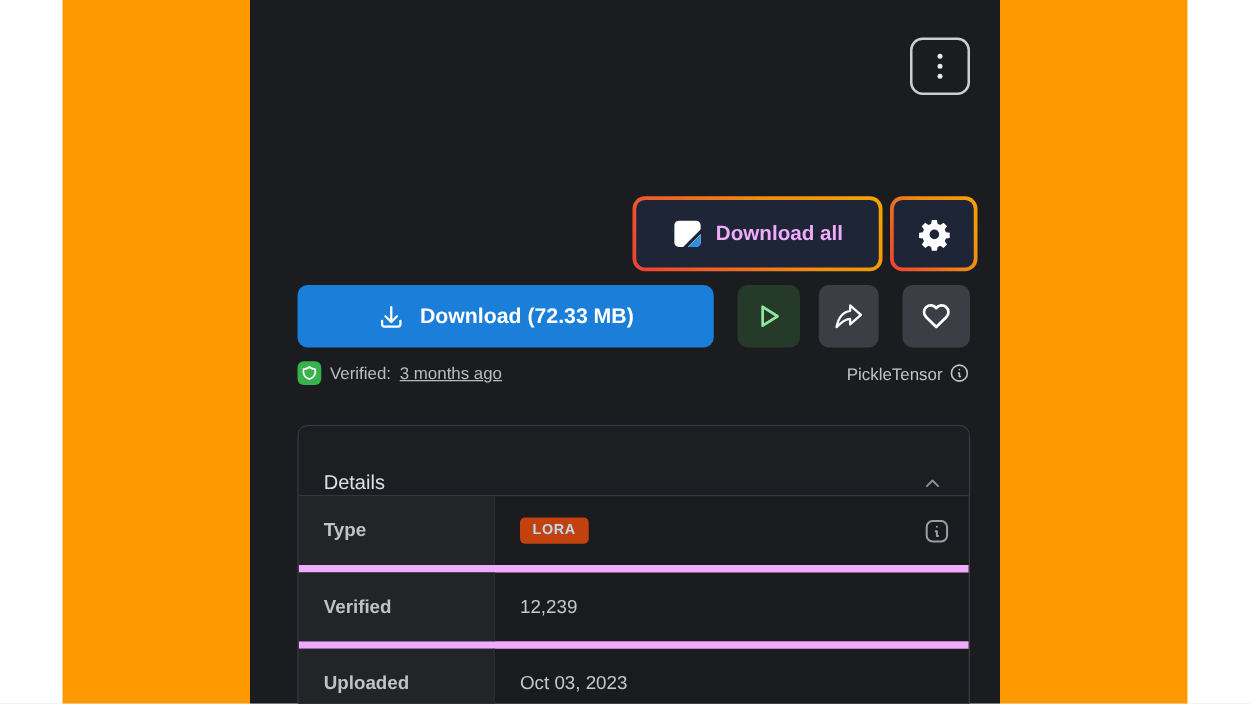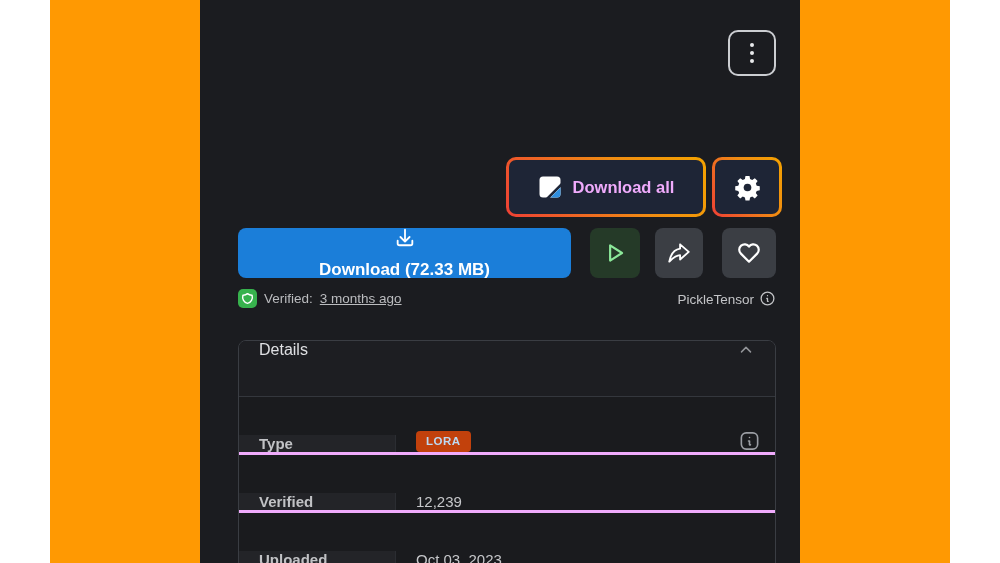--- a/index.html
+++ b/index.html
@@ -3,21 +3,21 @@
 <meta charset="utf-8">
 <style>
   html,body{margin:0;padding:0;background:#ffffff;}
   body{width:1000px;height:563px;overflow:hidden;position:relative;
        font-family:"Liberation Sans",sans-serif;}
   .band{position:absolute;top:0;height:563px;background:#ff9902;}
   .band-left{left:50px;width:150px;}
   .band-right{left:800px;width:150px;}
   .panel{position:absolute;left:200px;top:0;width:600px;height:563px;background:#1b1c20;overflow:hidden;}
 
-  button{border:none;background:none;padding:0;font-family:inherit;cursor:pointer;flex-direction:column;}
+  button{border:none;background:none;padding:0;font-family:inherit;cursor:pointer;}
 
   
   .kebab{position:absolute;left:528px;top:30px;width:48px;height:46px;
          border:2px solid #cbcdd1;border-radius:10px;background:transparent;
          display:flex;flex-direction:column;align-items:center;justify-content:center;gap:4px;}
   .kdot{width:4px;height:4px;border-radius:50%;background:#e8e9eb;}
 
   
   .hl{position:absolute;top:157px;padding:3px;border-radius:10px;
       background:linear-gradient(55deg,#ee4035 0%,#f08c12 60%,#f5a300 100%);}
@@ -43,24 +43,24 @@
   .vbadge{width:19px;height:19px;border-radius:5px;background:#37b24d;
           display:flex;align-items:center;justify-content:center;flex:0 0 auto;}
   .vlink{color:#bbbcbf;text-decoration:underline;cursor:pointer;}
   .vspacer{flex:1;}
   .fmt{display:flex;align-items:flex-end;gap:5px;color:#c3c4c7;font-size:13.5px;}
 
   
   .card{position:absolute;left:38px;top:340px;width:538px;height:235px;
         border:1px solid #3a3d43;border-radius:8px;background:#1a1b1e;
         overflow:hidden;box-sizing:border-box;}
-  .card-header{height:55px;display:flex;align-items:flex-start;justify-content:space-between;
+  .card-header{height:55px;display:flex;align-items:flex-end;justify-content:space-between;
                padding:0 20px;background:#1d1e22;border-bottom:1px solid #34373d;
                font-size:16px;color:#dfe0e3;cursor:pointer;}
-  .trow{display:flex;height:55px;border-bottom:3px solid #f0abfc;align-items:flex-end;}
+  .trow{display:flex;height:55px;border-bottom:6px solid #f0abfc;}
   .tlabel{width:157px;flex:0 0 auto;background:#232428;display:flex;align-items:center;
           padding-left:20px;color:#c1c2c5;font-weight:700;font-size:15px;
           border-right:1px solid #2b2d32;box-sizing:border-box;}
   .tvalue{flex:1;display:flex;align-items:center;padding-left:20px;
           color:#c6c7ca;font-size:15px;position:relative;}
   .badge{background:#c2410c;color:#bcd9f2;font-size:11.5px;font-weight:700;
          letter-spacing:.5px;padding:5px 10px;border-radius:4px;line-height:1;}
   .row-info{position:absolute;right:14px;top:50%;transform:translateY(-50%);cursor:pointer;}
   svg{display:block;}
 </style>

